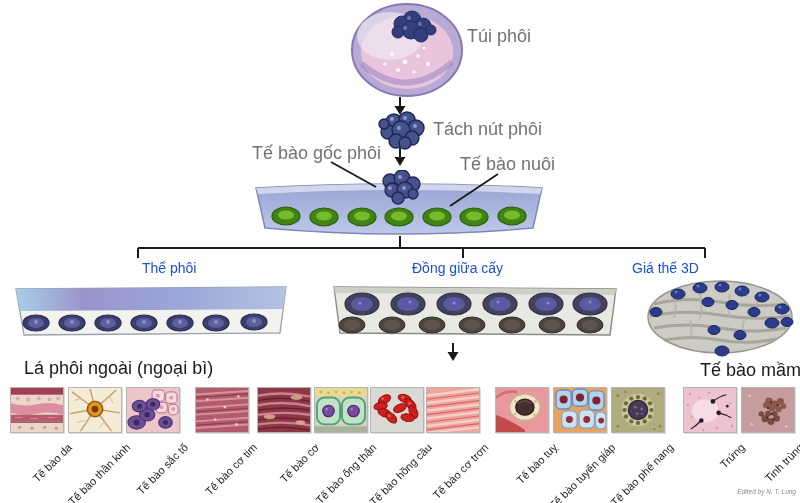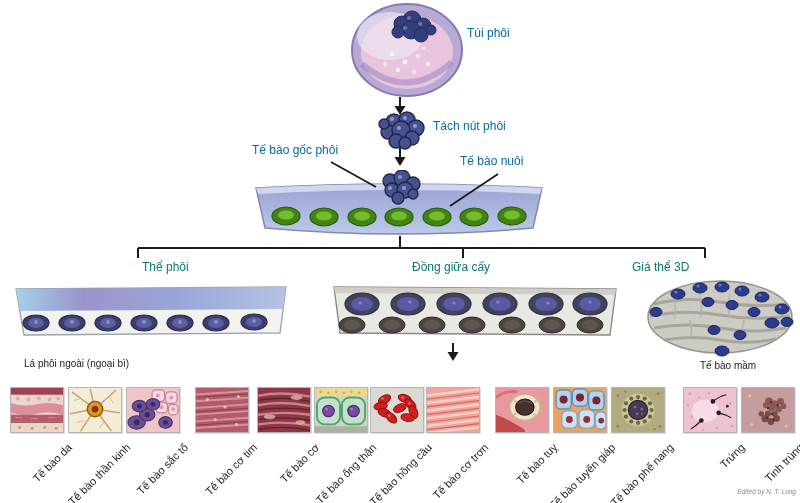--- a/index.html
+++ b/index.html
@@ -1,22 +1,22 @@
 <!DOCTYPE html>
 <html><head>
 <meta charset="utf-8">
 <style>
   html,body{margin:0;padding:0;background:#fff;}
   #canvas{
     position:relative;width:800px;height:503px;background:#ffffff;overflow:hidden;
     font-family:"Liberation Sans",sans-serif;color:#1a1a1a;
   }
-  .lbl{position:absolute;font-size:12px;white-space:nowrap;z-index:6;color:#0369a1;}
-  .branch-lbl{position:absolute;font-size:12px;white-space:nowrap;z-index:6;color:#0f766e;text-align:right;}
-  .germ-lbl{position:absolute;font-size:10px;white-space:nowrap;z-index:6;color:#1a1a1a;}
+  .lbl{position:absolute;font-size:18px;white-space:nowrap;z-index:6;color:#737373;}
+  .branch-lbl{position:absolute;font-size:14px;white-space:nowrap;z-index:6;color:#1d4ed8;text-align:right;}
+  .germ-lbl{position:absolute;font-size:18px;white-space:nowrap;z-index:6;color:#1a1a1a;}
   .illus{position:absolute;z-index:2;}
   #lines{position:absolute;left:0;top:0;z-index:4;pointer-events:none;}
   .tile{
     position:absolute;top:387px;width:54px;height:46px;z-index:3;
     border:1px solid #b5b5b5;box-sizing:border-box;background:#fff;
     box-shadow:1px 1px 0 #dcdcdc;
   }
   .tile svg{display:block;width:100%;height:100%;}
   .rlab{
     position:absolute;top:441px;white-space:nowrap;font-size:11px;color:#1a1a1a;

